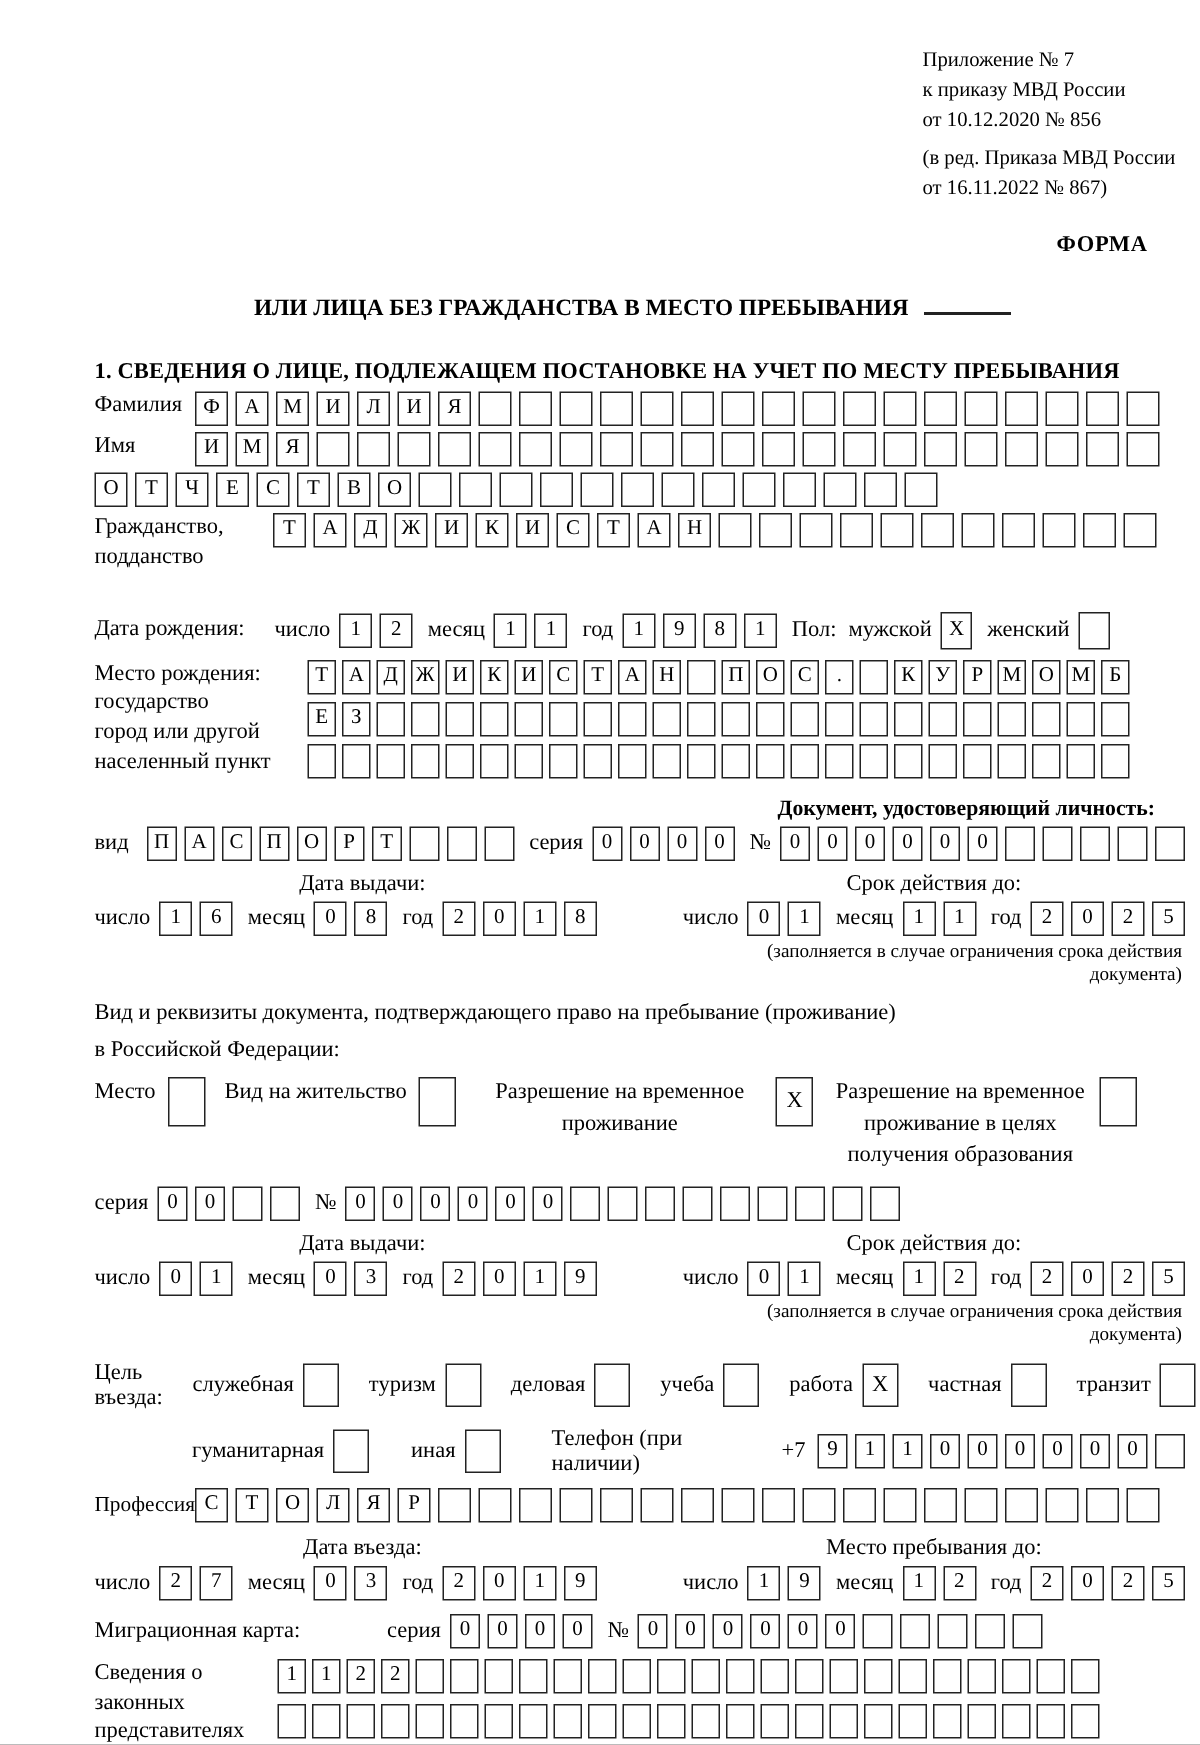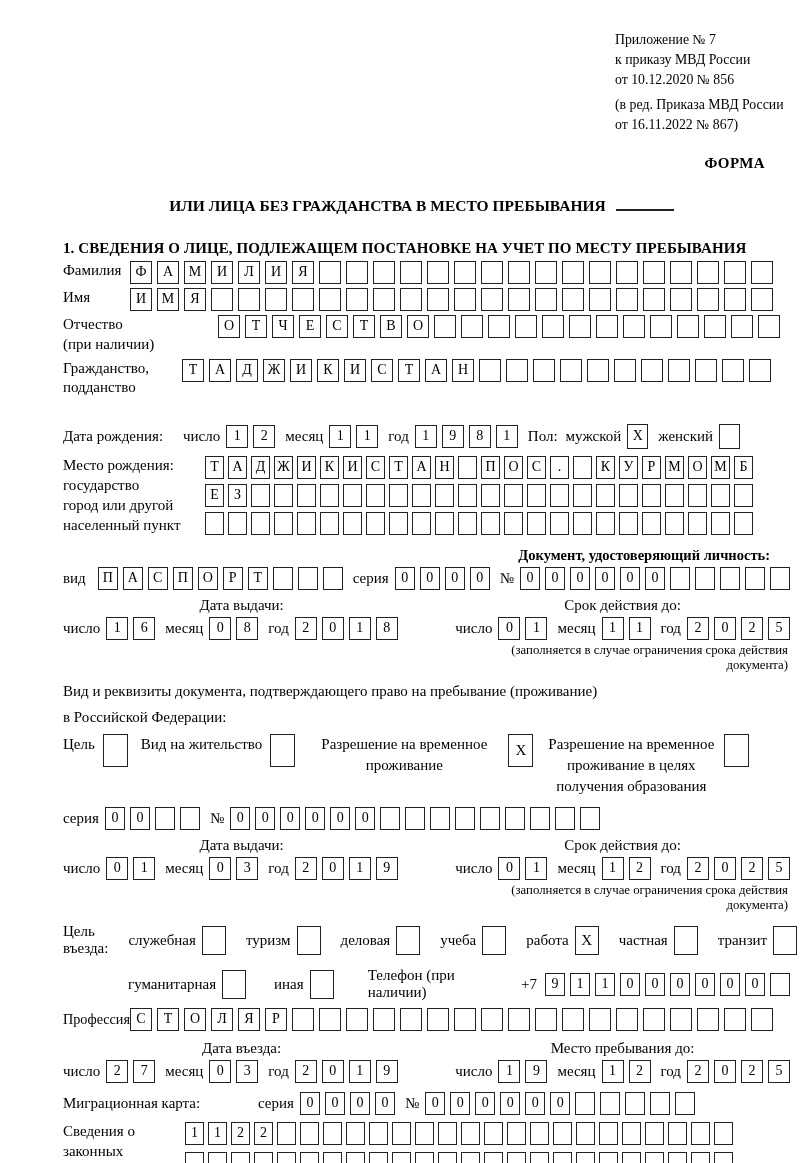--- a/index.html
+++ b/index.html
@@ -138,24 +138,20 @@
         <span class="cell"></span>
         <span class="cell"></span>
         <span class="cell"></span>
         <span class="cell"></span>
         <span class="cell"></span>
         <span class="cell"></span>
       </div>
   </div>
 
   <div class="frow">
-    <div class="flbl w155">
-      <div>Отчество</div>
-      <div>(при наличии)</div>
-    </div>
     <div class="cells">
         <span class="cell">О</span>
         <span class="cell">Т</span>
         <span class="cell">Ч</span>
         <span class="cell">Е</span>
         <span class="cell">С</span>
         <span class="cell">Т</span>
         <span class="cell">В</span>
         <span class="cell">О</span>
         <span class="cell"></span>
@@ -405,21 +401,21 @@
       <div class="fnote">(заполняется в случае ограничения срока действия документа)</div>
     </div>
   </div>
 
   <div class="intro">
     <div>Вид и реквизиты документа, подтверждающего право на пребывание (проживание)</div>
     <div>в Российской Федерации:</div>
   </div>
   <div class="resrow">
     <div class="ropt">
-      <span class="rlbl">Цель</span>
+      <span class="rlbl">Место</span>
       <span class="cbL"></span>
     </div>
     <div class="ropt">
       <span class="rlbl">Вид на жительство</span>
       <span class="cbL"></span>
     </div>
     <div class="ropt">
       <span class="rlbl c2">Разрешение на временное проживание</span>
       <span class="cbL">X</span>
     </div>

